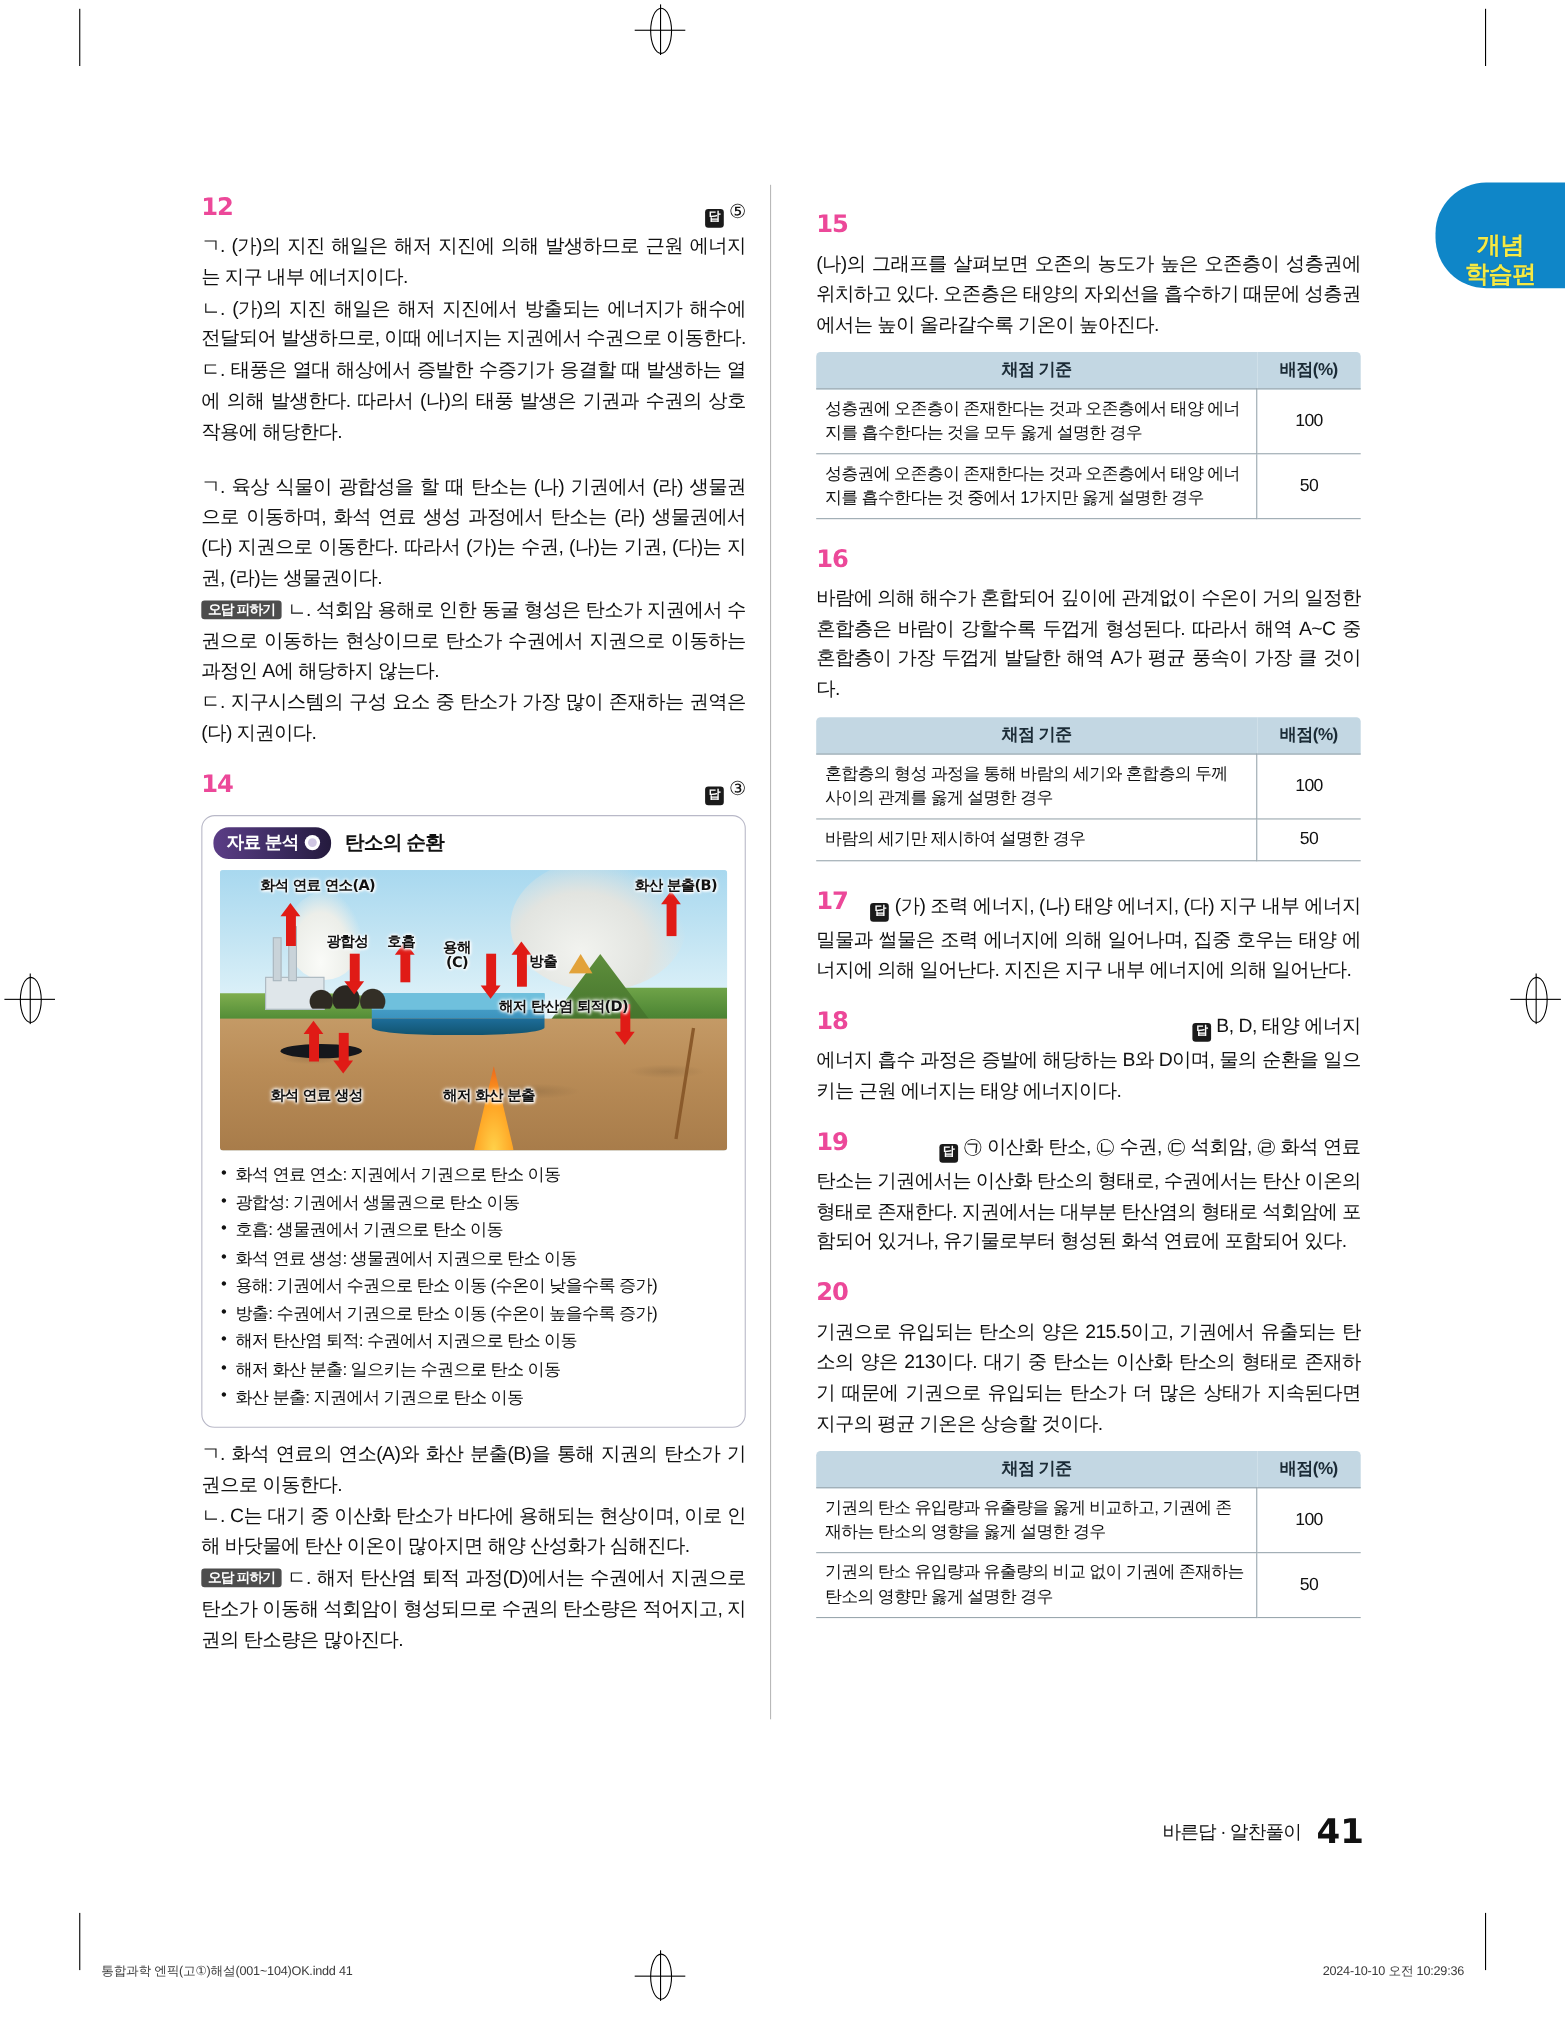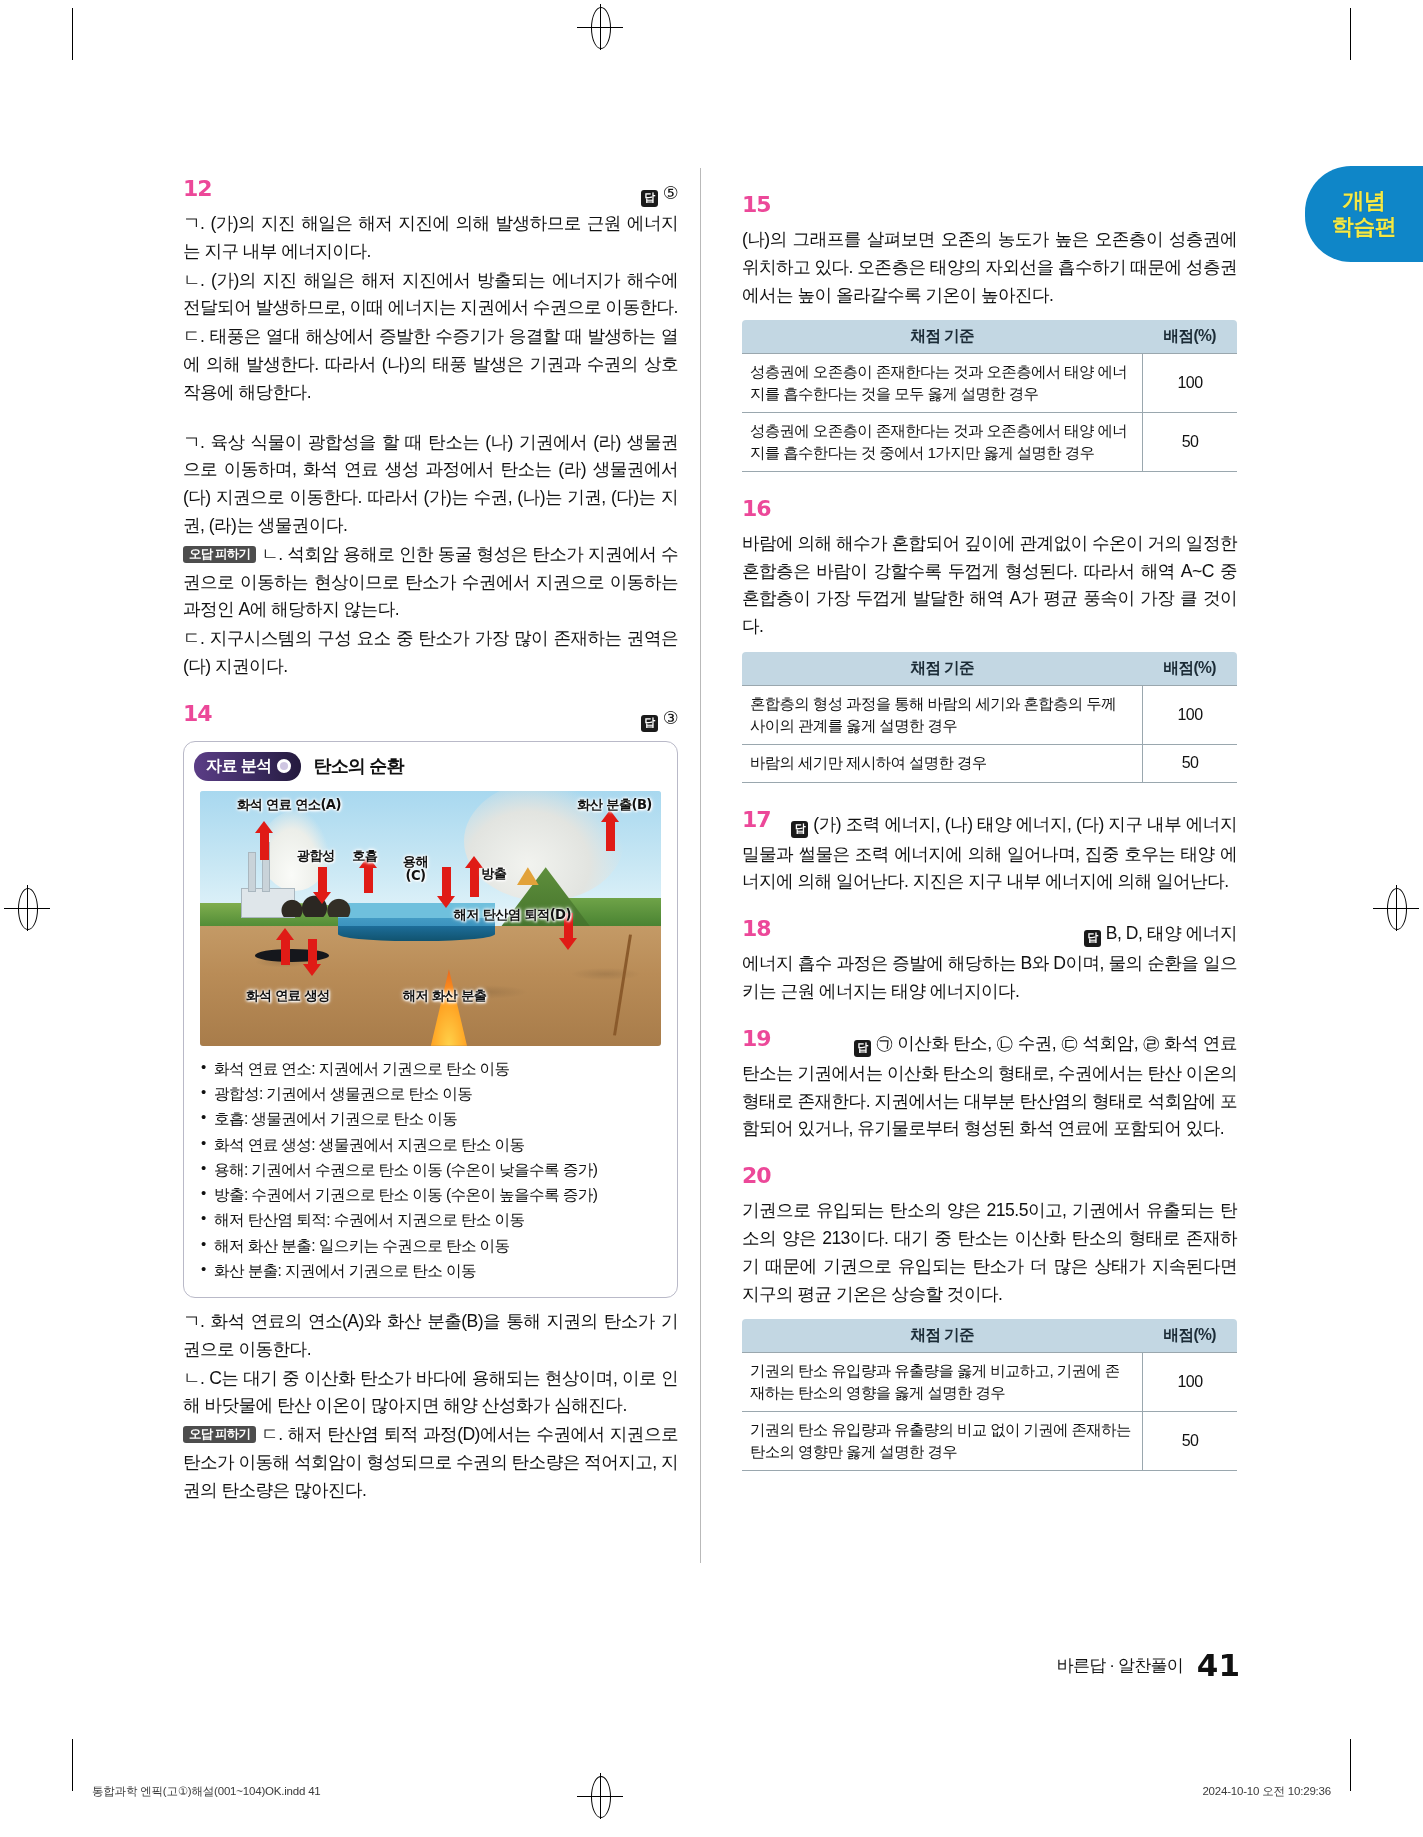--- a/index.html
+++ b/index.html
@@ -17,21 +17,21 @@
   .crop.v{width:1px;}
   .reg{position:absolute;width:46px;height:46px;}
   .reg .c-h{position:absolute;left:0;top:23px;width:46px;height:1px;background:#000;}
   .reg .c-v{position:absolute;left:23px;top:0;width:1px;height:46px;background:#000;}
   .reg .c-o{position:absolute;left:14px;top:3px;width:18px;height:40px;border:1px solid #000;border-radius:50%;}
 
   
   .sidetab{
     position:absolute;right:0;top:166px;width:118px;height:96px;
     background:#0f86c8;border-radius:46px 0 0 46px;
-    display:flex;flex-direction:column;align-items:center;justify-content:center;
+    display:flex;flex-direction:column;align-items:center;justify-content:flex-end;
     line-height:1.18;
   }
   .sidetab span{
     color:#f5e944;font-weight:bold;font-size:22px;letter-spacing:-0.5px;
     text-shadow:0 0 1px #0a5f90;
   }
 
   
   .col{position:absolute;top:178px;width:495px;}
   .col-left{left:183px;}

